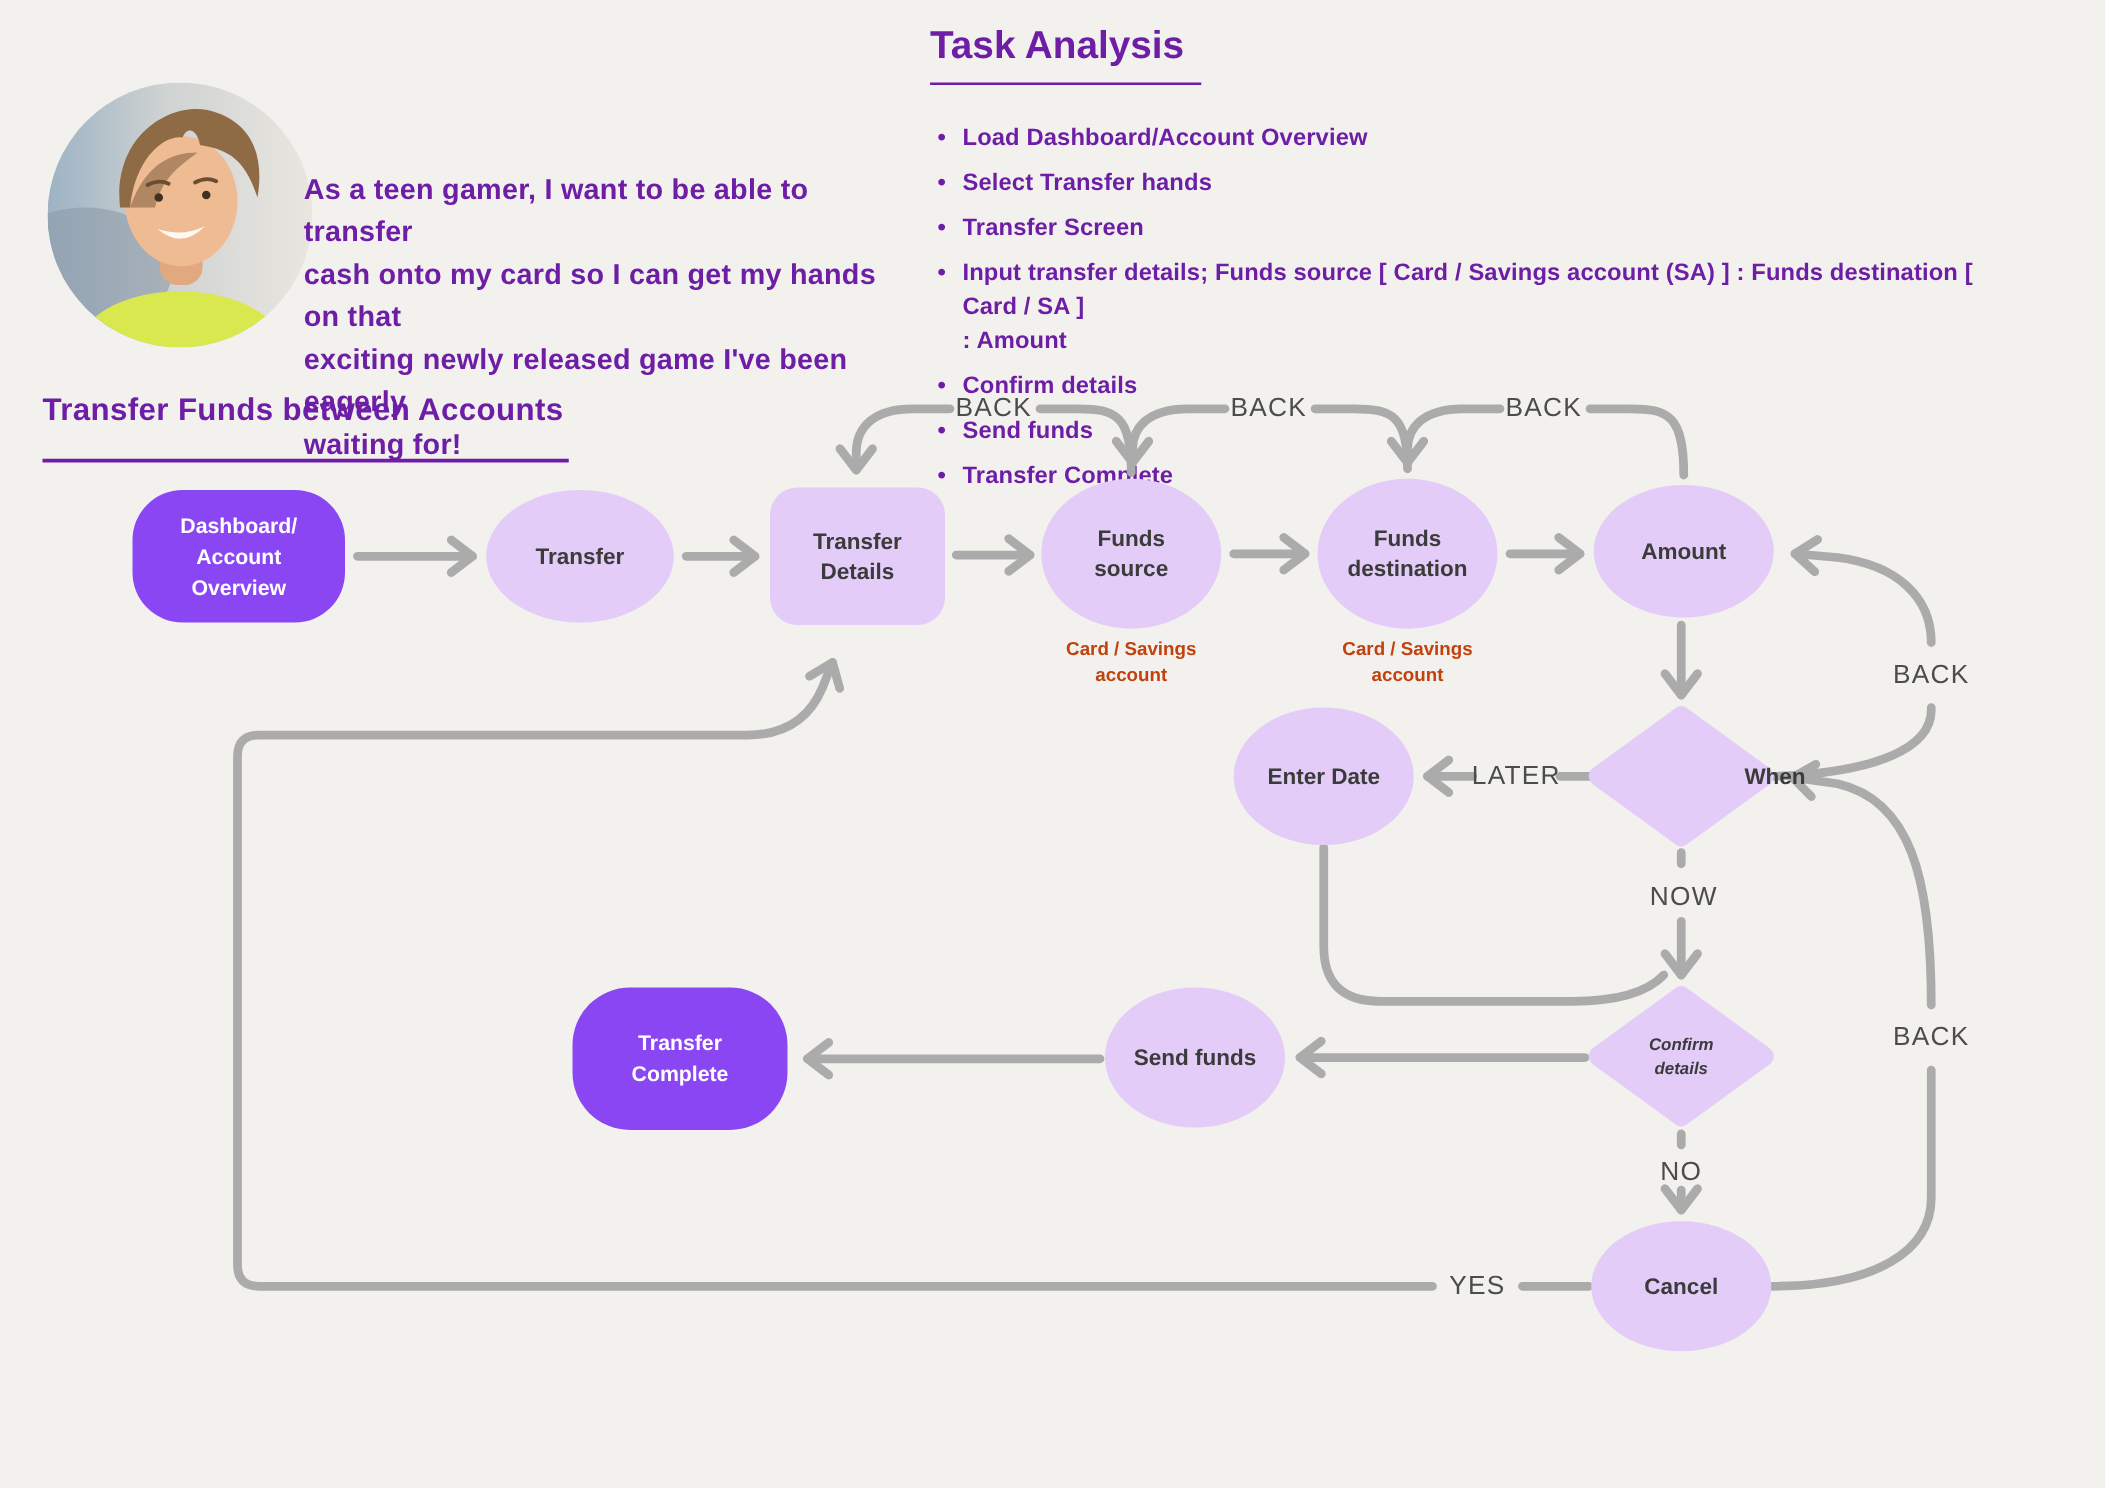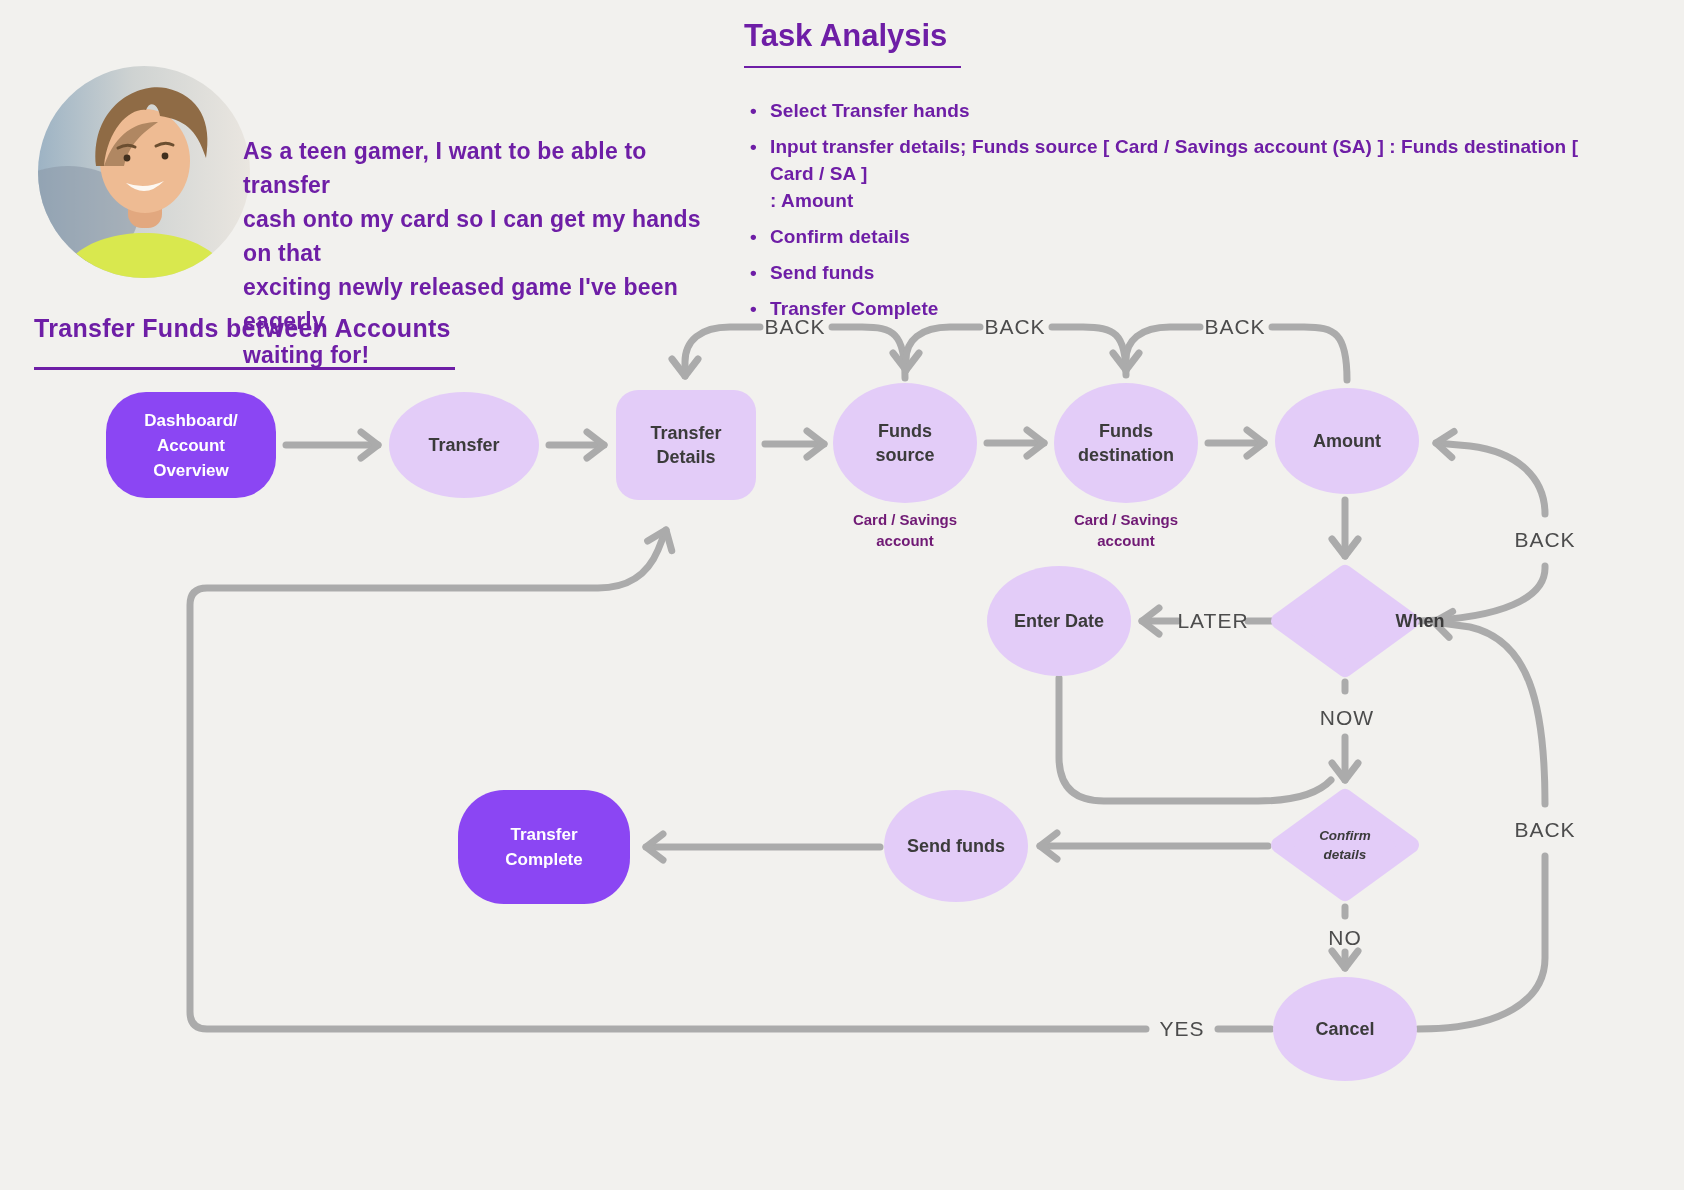--- a/index.html
+++ b/index.html
@@ -43,21 +43,21 @@
     text-align:center;color:var(--text-dark);font-size:18px;font-weight:600;line-height:24px;
   }
   .node.primary{background:var(--node-primary);color:#ffffff;border-radius:40px;font-size:17px;line-height:25px;}
   .node.lightrect{background:var(--node-light);border-radius:22px;}
   .node.ellipse{background:var(--node-light);border-radius:50%;}
   .diamond-label{
     position:absolute;z-index:2;display:flex;align-items:center;justify-content:center;
     text-align:center;color:var(--text-dark);font-weight:600;
   }
   .caption{
-    position:absolute;z-index:2;width:200px;text-align:center;color:#701a75;
+    position:absolute;z-index:2;width:200px;text-align:center;color:#c2410c;
     font-size:15px;line-height:21px;font-weight:600;white-space:pre-line;
   }
   .edge-label{
     position:absolute;z-index:2;transform:translate(-50%,-50%);
     color:var(--edge-label);font-size:21px;letter-spacing:1px;font-weight:500;white-space:nowrap;
   }
 </style>
 </head>
 <body>
 
@@ -88,21 +88,23 @@
   </div>
 
   <div class="story pre">As a teen gamer, I want to be able to transfer
 cash onto my card so I can get my hands on that
 exciting newly released game I've been eagerly
 waiting for!</div>
 
   <div class="task">
     <h2>Task Analysis</h2>
     <ul>
+      <li>Load Dashboard/Account Overview</li>
       <li>Select Transfer hands</li>
+      <li>Transfer Screen</li>
       <li>Input transfer details; Funds source [ Card / Savings account (SA) ] : Funds destination [ Card / SA ]
 : Amount</li>
       <li>Confirm details</li>
       <li>Send funds</li>
       <li>Transfer Complete</li>
     </ul>
   </div>
 
   <div class="title">Transfer Funds between Accounts</div>
 

